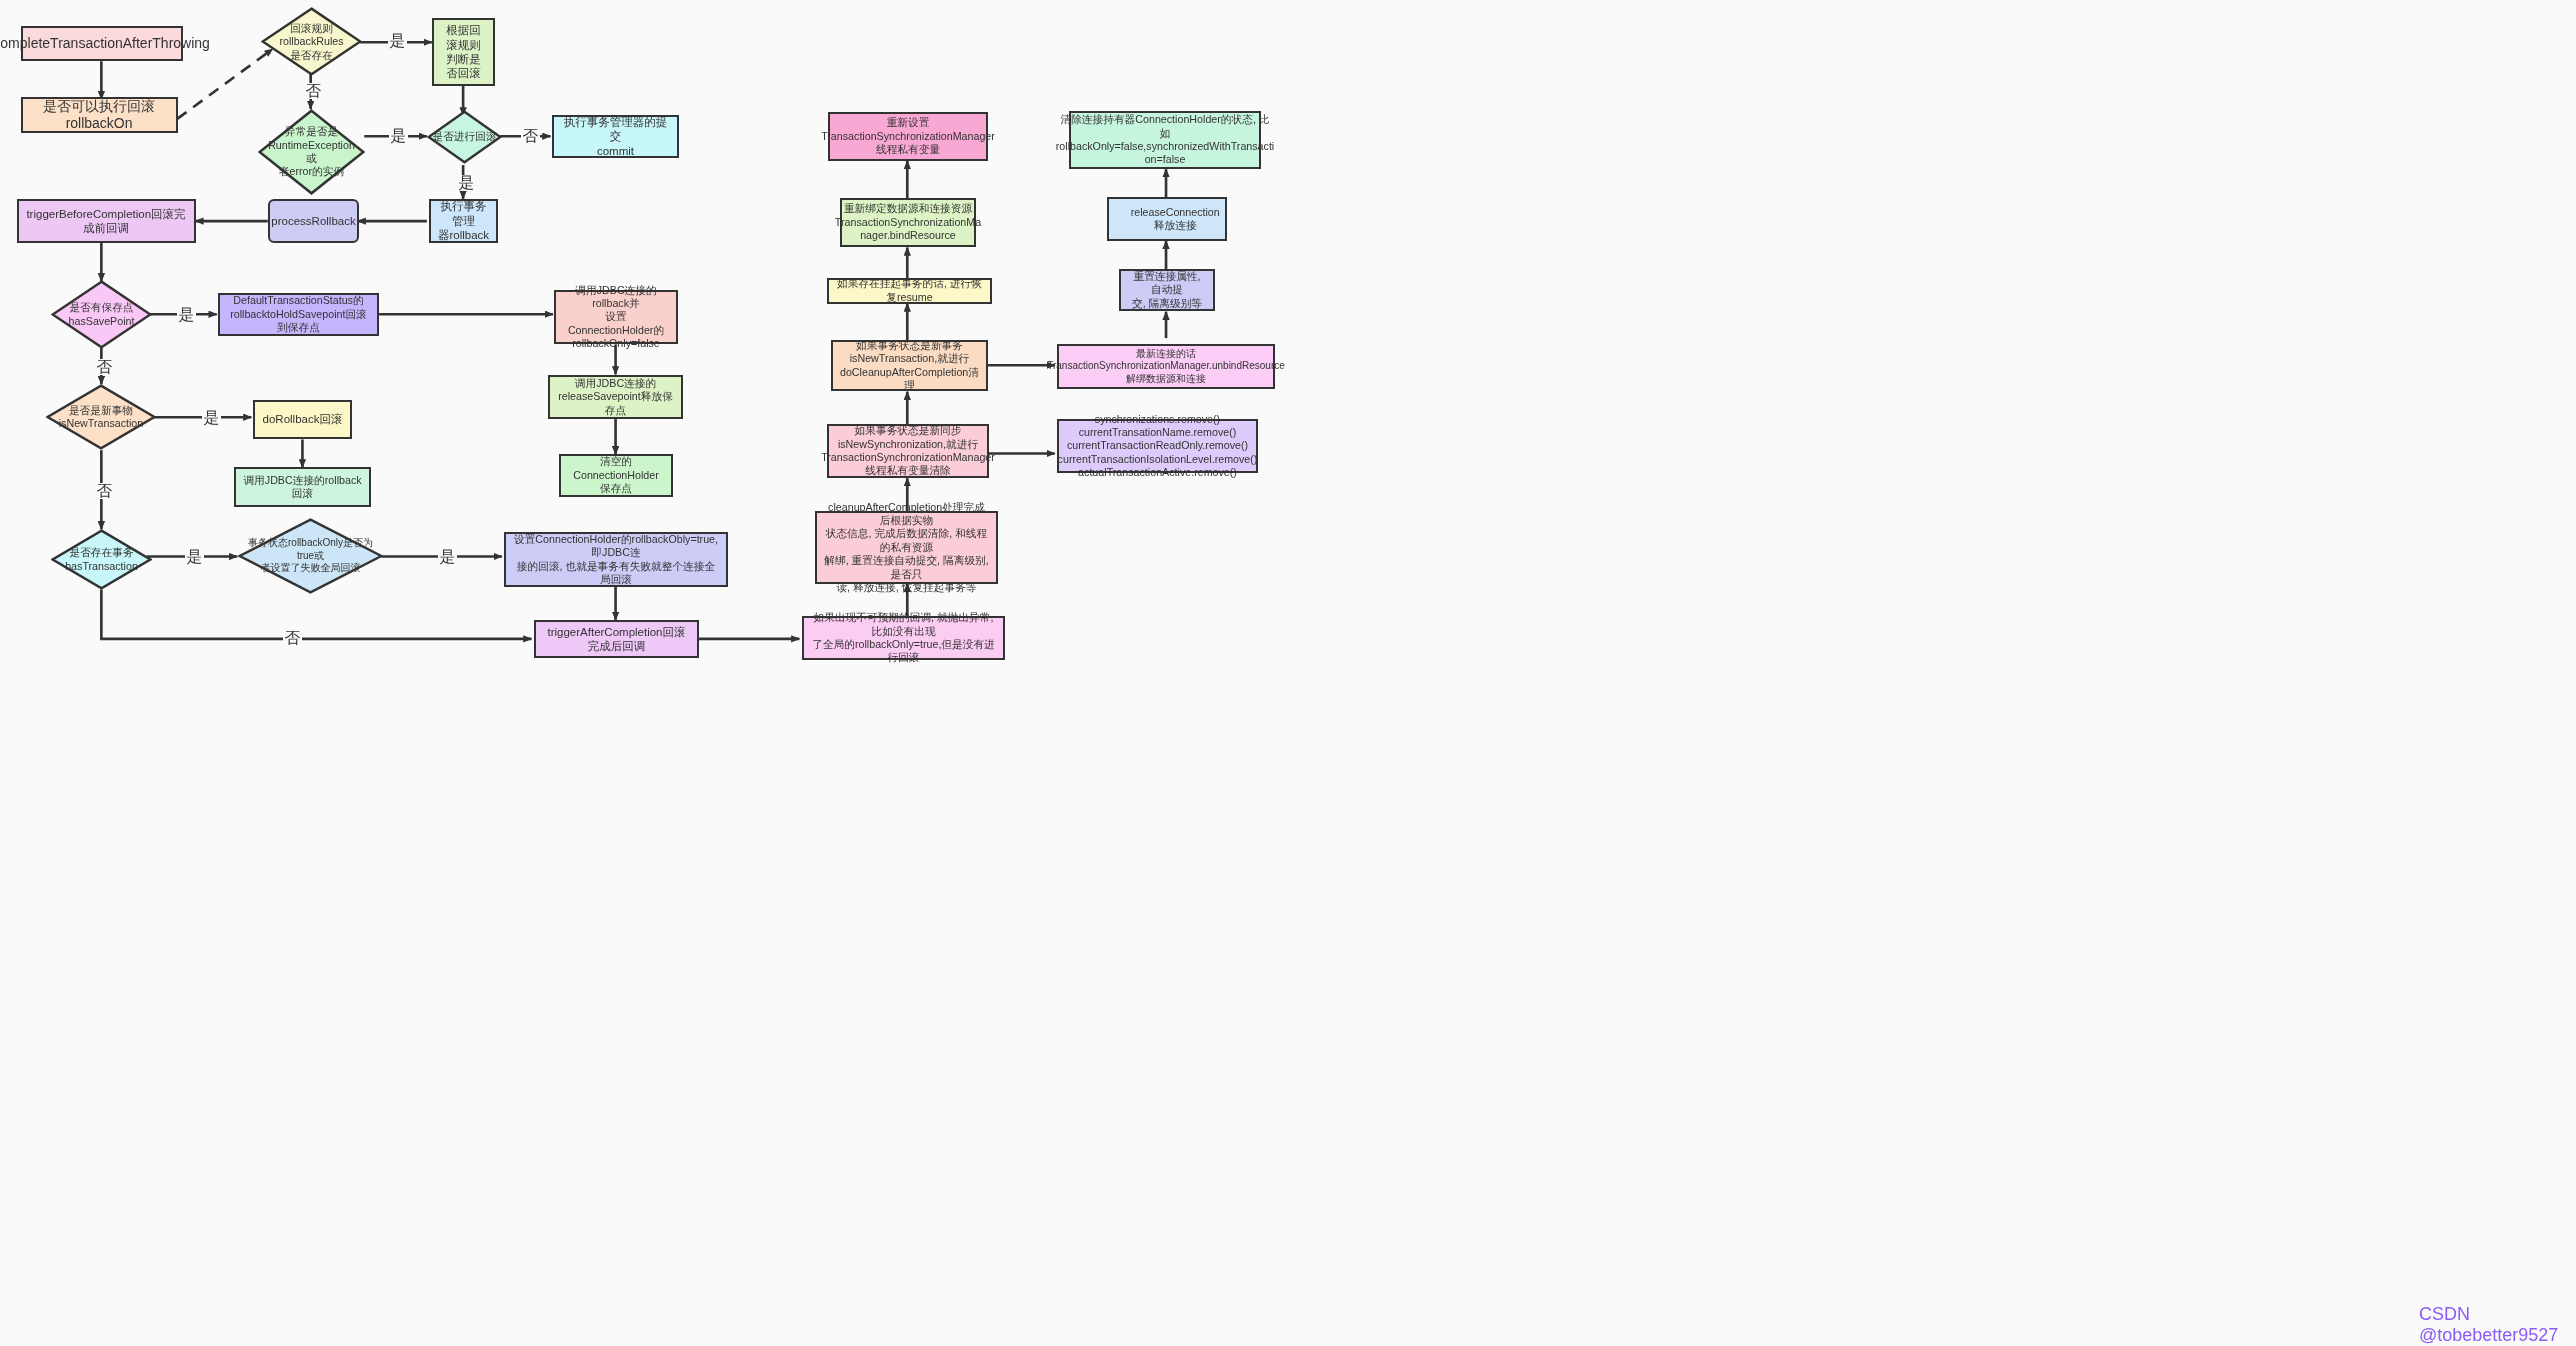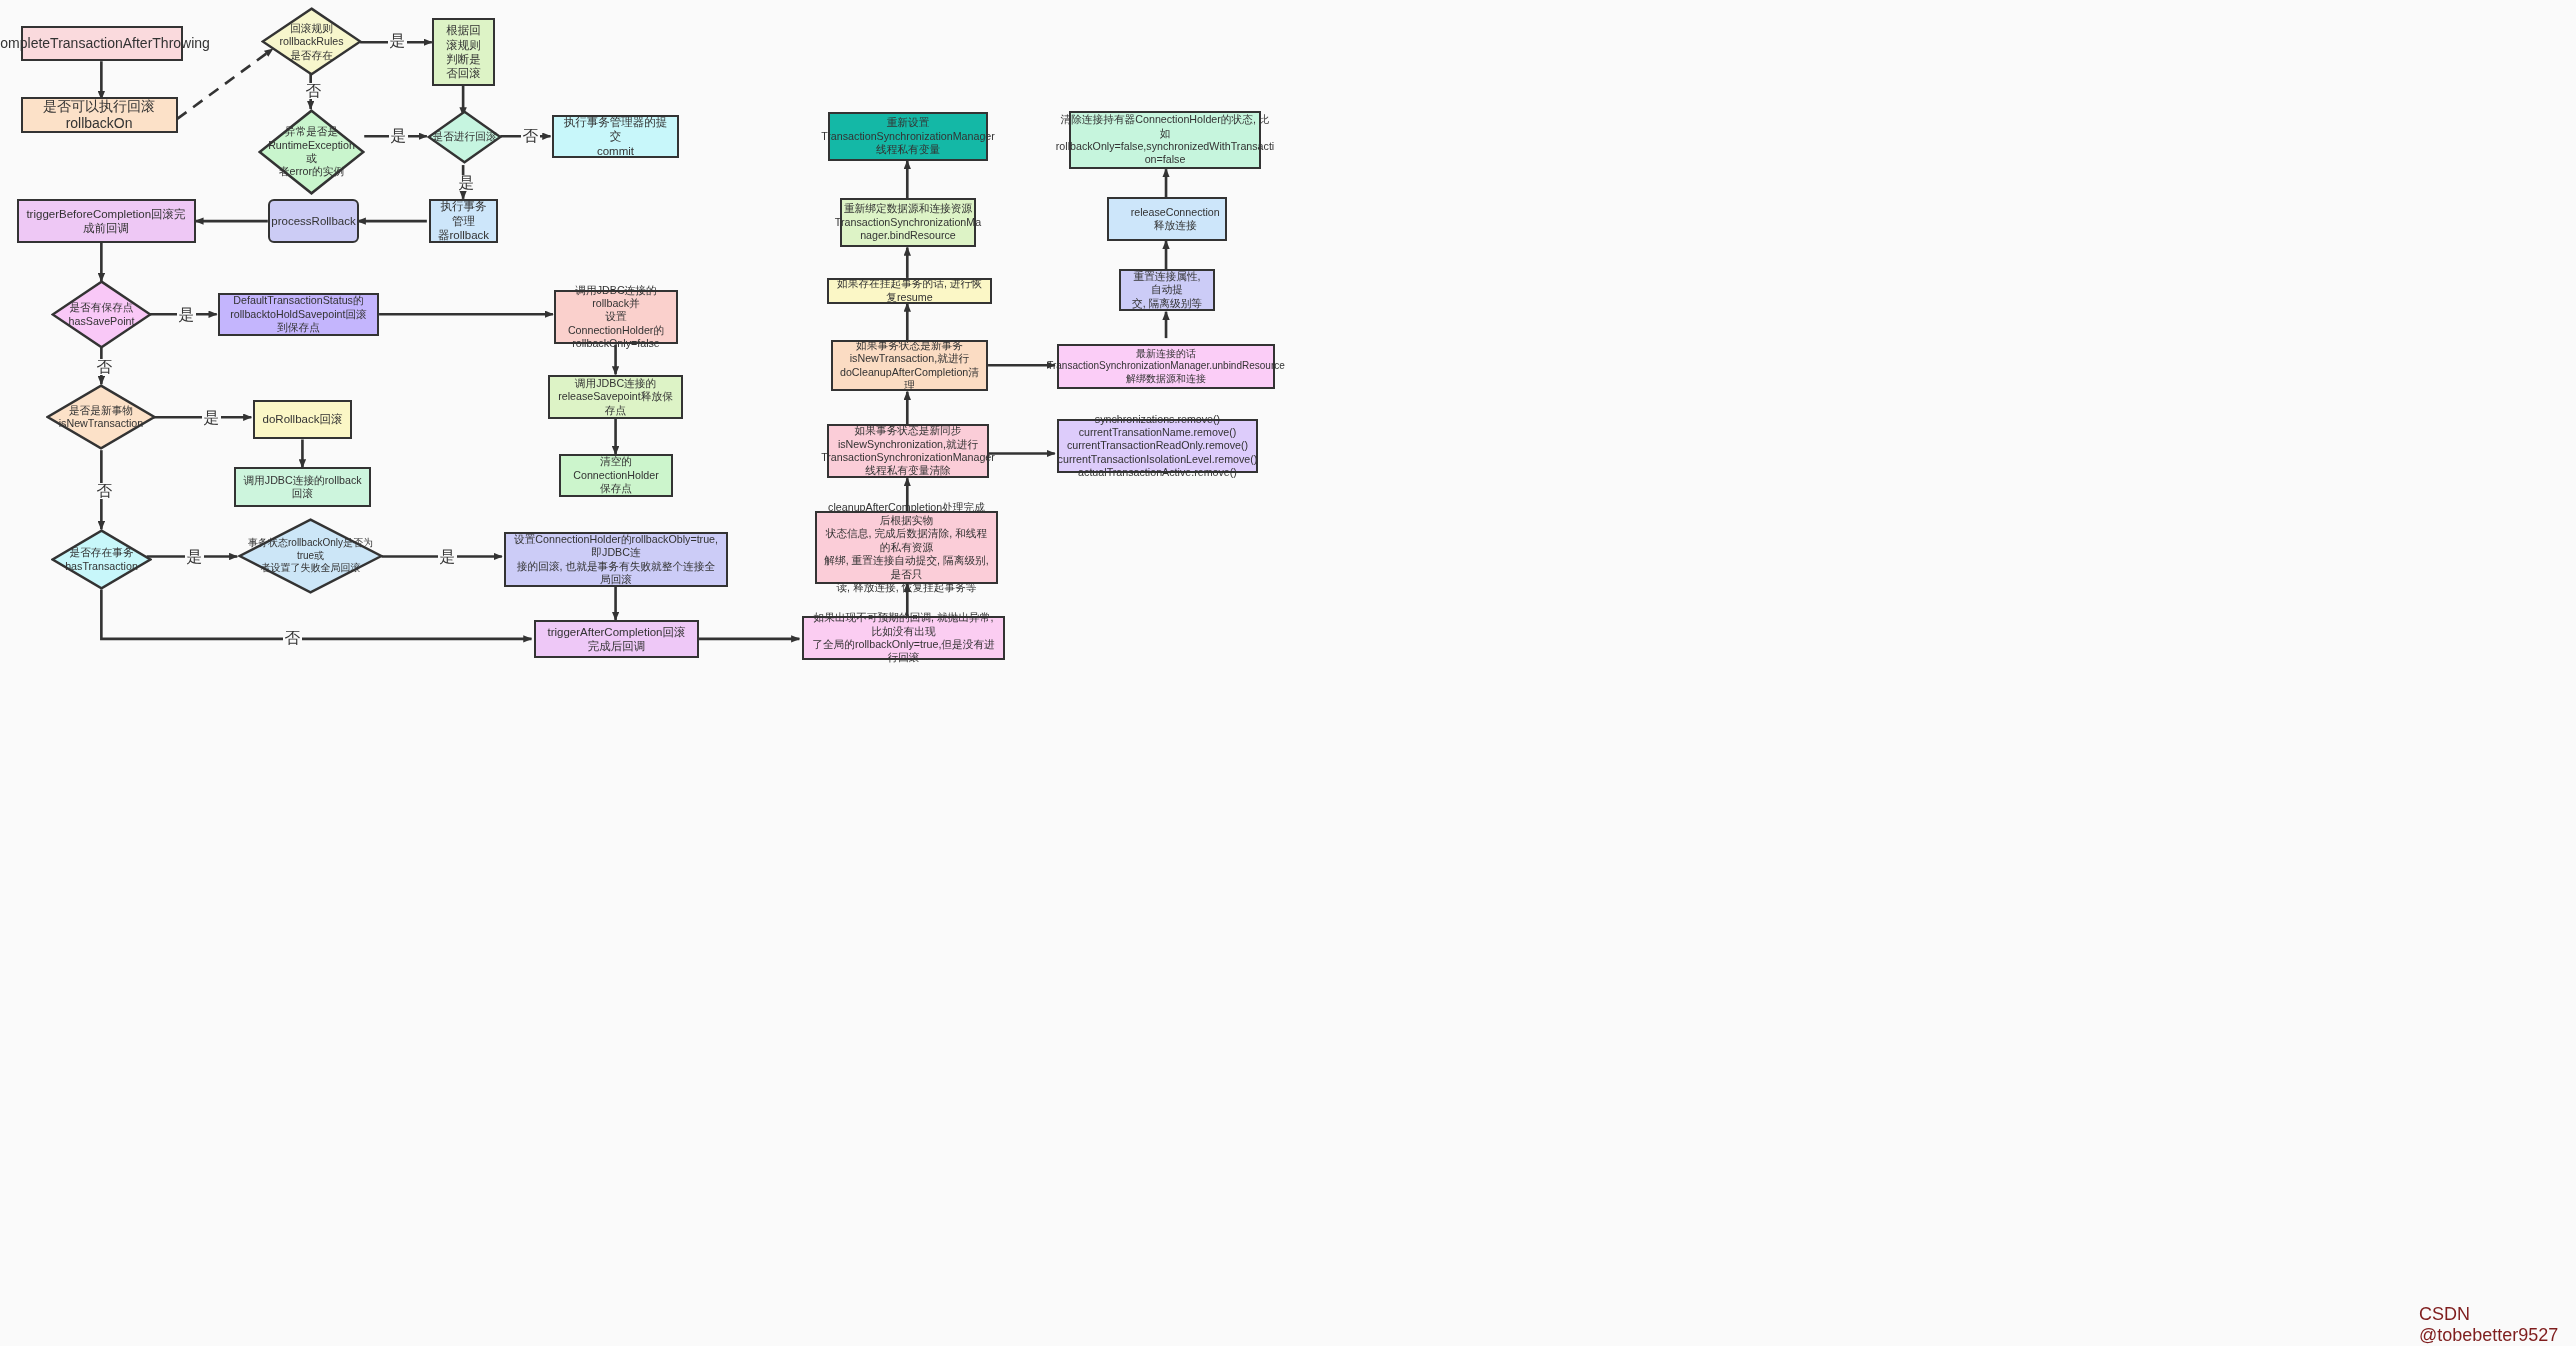--- a/index.html
+++ b/index.html
@@ -9,21 +9,21 @@
   .node{position:absolute;box-sizing:border-box;border:2.5px solid #333333;
         display:flex;align-items:center;justify-content:center;text-align:center;
         color:#333333;line-height:1.25;padding:3.3px 6.6px;white-space:pre-line;}
   .diamond{position:absolute;box-sizing:border-box;display:flex;align-items:center;
            justify-content:center;text-align:center;color:#333333;line-height:1.25;
            white-space:pre-line;}
   .diamond .dshape{position:absolute;left:0;top:0;width:100%;height:100%;}
   .diamond .dtext{position:relative;z-index:2;padding:0 5px;}
   .elabel{position:absolute;background:#fafafa;color:#333;font-size:15.7px;
           padding:0 1.6px;line-height:1;}
-  .watermark{position:absolute;color:#7f1d1d;font-size:18px;}
+  .watermark{position:absolute;color:#8b5cf6;font-size:18px;}
 </style>
 </head>
 <body>
 
 <div id="canvas">
 
   <svg id="edges" viewBox="0 0 3126 1634">
     <defs>
       <marker id="ah" markerWidth="11" markerHeight="9" refX="10" refY="4.5" orient="auto" markerUnits="userSpaceOnUse">
         <path d="M0,0 L11,4.5 L0,9 z" fill="#333333"></path>
@@ -226,21 +226,21 @@
   <div class="node" style="left:1057px;top:344px;width:218px;height:45px;font-size:10px;background:#fbcdf7;">最新连接的话
 TransactionSynchronizationManager.unbindResource
 解绑数据源和连接</div>
 
   <div class="node" style="left:827px;top:278px;width:165px;height:25.5px;font-size:10.7px;background:#fbf7c6;">如果存在挂起事务的话, 进行恢复resume</div>
 
   <div class="node" style="left:840px;top:198px;width:136px;height:49px;font-size:10.7px;background:#ddf3c6;">重新绑定数据源和连接资源
 TransactionSynchronizationMa
 nager.bindResource</div>
 
-  <div class="node" style="left:828px;top:112px;width:160px;height:49px;font-size:10.7px;background:#14b8a6;">重新设置
+  <div class="node" style="left:828px;top:112px;width:160px;height:49px;font-size:10.7px;background:#f9a8d4;">重新设置
 TransactionSynchronizationManager
 线程私有变量</div>
 
   <div class="node" style="left:1119px;top:269px;width:96px;height:42px;font-size:10.7px;background:#ccccf7;">重置连接属性, 自动提
 交, 隔离级别等</div>
 
   <div class="node" style="left:1107px;top:197px;width:120px;height:44px;font-size:10.7px;background:#cde6fa;padding-left:23px;">releaseConnection释放连接</div>
 
   <div class="node" style="left:1069px;top:111px;width:192px;height:58px;font-size:10.7px;background:#c6f5dd;">清除连接持有器ConnectionHolder的状态, 比如
 rollbackOnly=false,synchronizedWithTransacti

